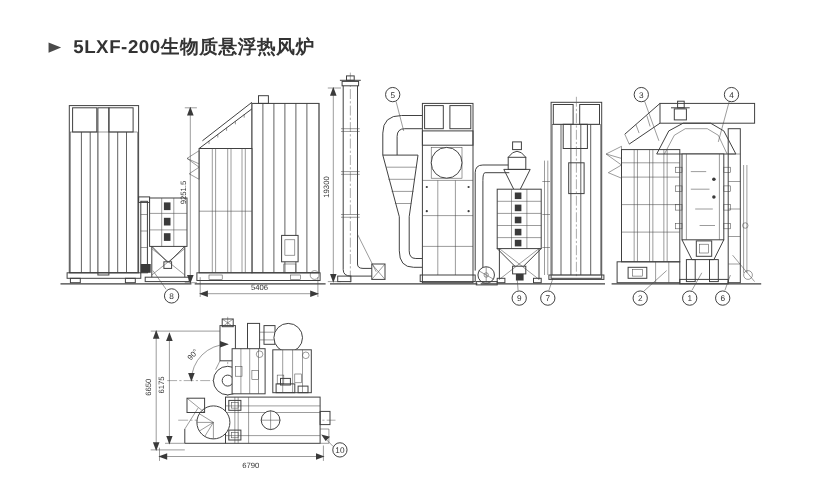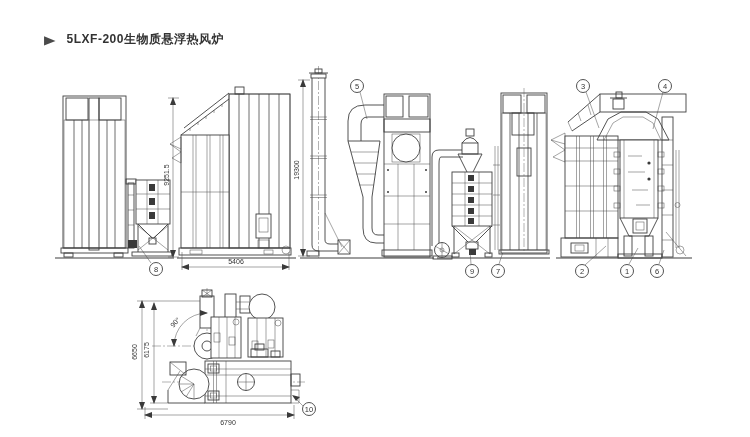--- a/index.html
+++ b/index.html
@@ -1,20 +1,20 @@
 <!DOCTYPE html>
 <html><head>
 <meta charset="utf-8">
 <style>
   html,body{margin:0;padding:0;background:#ffffff;}
   .page{position:relative;width:750px;height:437px;background:#ffffff;overflow:hidden;
         font-family:"Liberation Sans",sans-serif;}
   .title-row{position:absolute;top:31px;left:44px;display:flex;align-items:center;gap:11px;}
   .marker{font-size:15px;color:#4a4a4a;line-height:1;transform:scaleY(.8);}
-  .title-row h1{margin:0;font-size:12px;font-weight:bold;color:#333;letter-spacing:.5px;}
+  .title-row h1{margin:0;font-size:17px;font-weight:bold;color:#333;letter-spacing:.5px;}
   svg{position:absolute;left:0;top:0;}
   .ln{stroke:#3f3f3f;stroke-width:.9;fill:none;}
   .md{stroke:#3f3f3f;stroke-width:.75;fill:none;}
   .tn{stroke:#4a4a4a;stroke-width:.5;fill:none;}
   .gr{stroke:#3f3f3f;stroke-width:1.2;fill:none;}
   .cl{stroke:#666;stroke-width:.5;fill:none;stroke-dasharray:9 2 2 2;}
   .fw{fill:#fff;}
   .dk{fill:#3a3a3a;stroke:none;}
   .dim{font-size:7px;fill:#333;text-anchor:middle;font-family:"Liberation Sans",sans-serif;}
   .bt{font-size:7.5px;fill:#333;text-anchor:middle;font-family:"Liberation Sans",sans-serif;}

